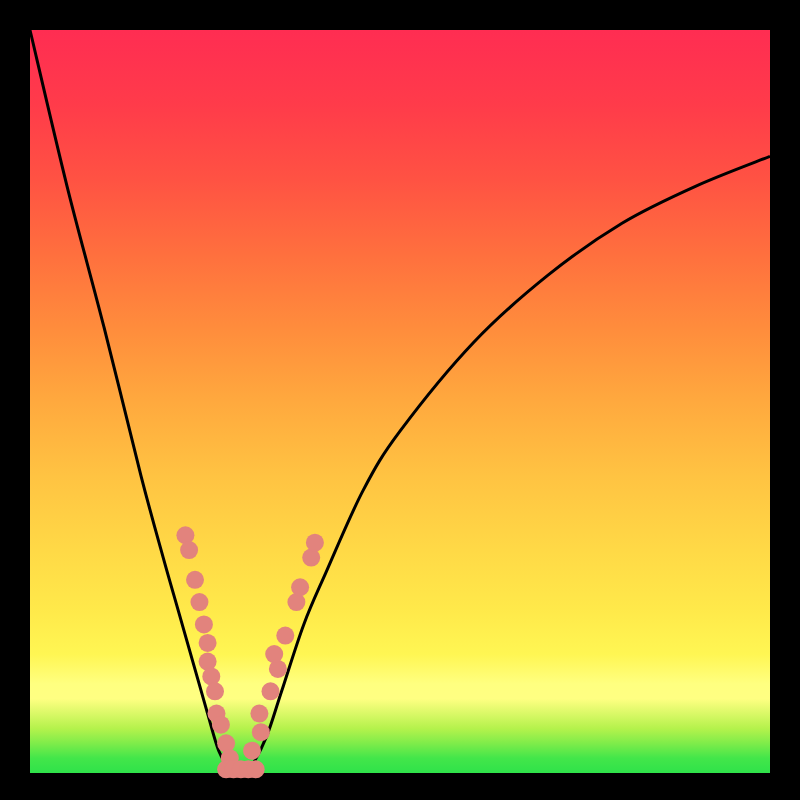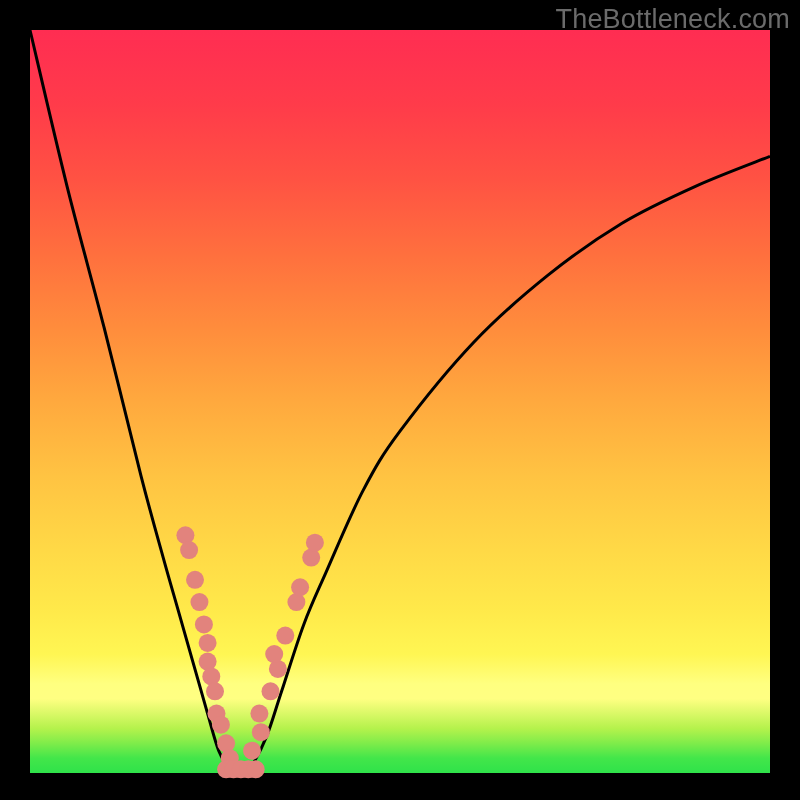--- a/index.html
+++ b/index.html
@@ -96,15 +96,14 @@
           <circle cx="244.20000000000002" cy="624.12" r="9" fill="#e2837d"></circle>
           <circle cx="255.29999999999998" cy="605.545" r="9" fill="#e2837d"></circle>
           <circle cx="266.4" cy="572.11" r="9" fill="#e2837d"></circle>
           <circle cx="270.09999999999997" cy="557.25" r="9" fill="#e2837d"></circle>
           <circle cx="281.2" cy="527.53" r="9" fill="#e2837d"></circle>
           <circle cx="284.90000000000003" cy="512.67" r="9" fill="#e2837d"></circle>
         </g>
     </svg>
   </div>
 
-  <div class="watermark">TheBottleneck.com</div>
 
 </div>
 
 </body></html>

